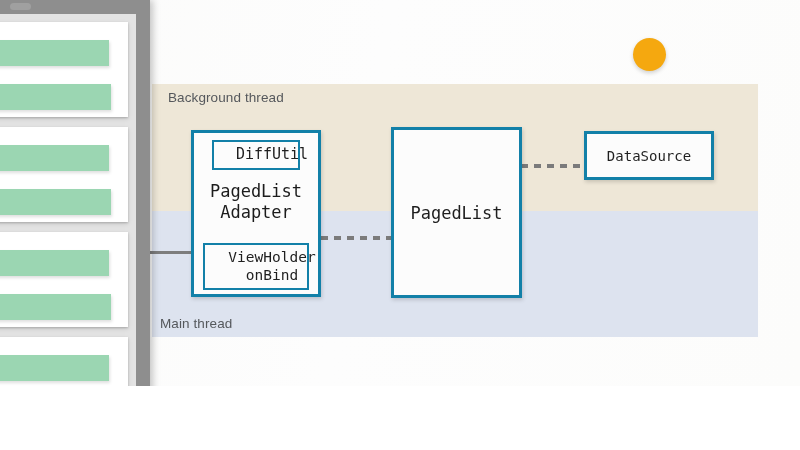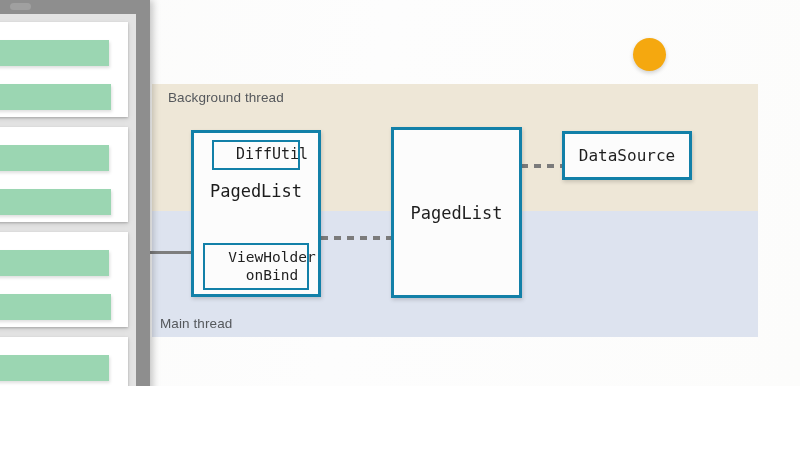--- a/index.html
+++ b/index.html
@@ -141,22 +141,22 @@
   #onbind-box {
     left: 203px; top: 243px; width: 106px; height: 47px;
     font-size: 14.5px;
   }
 
   #pagedlist-box {
     left: 391px; top: 127px; width: 131px; height: 171px;
     font-size: 17px;
   }
   #datasource-box {
-    left: 562px; top: 131px; width: 130px; height: 49px;
-    font-size: 16px;
+    left: 584px; top: 131px; width: 130px; height: 49px;
+    font-size: 14px;
   }
 
   
   .dashed {
     position: absolute;
     height: 4px;
     background-image: linear-gradient(to right, #7b7b7b 0 7px, rgba(0,0,0,0) 7px 13px);
     background-size: 13px 4px;
     background-repeat: repeat-x;
   }
@@ -193,20 +193,21 @@
   <div class="band-label label-bg">Background thread</div>
   <div class="band-label label-main">Main thread</div>
 
   <div class="solid-line" id="line-phone-adapter"></div>
   <div class="dashed" id="dash-adapter-pagedlist"></div>
   <div class="dashed" id="dash-pagedlist-datasource"></div>
 
   <div class="dbox" id="adapter-box"></div>
   <div id="adapter-title">
     <div>PagedList</div>
+    <div>Adapter</div>
   </div>
   <div class="inner-box" id="diffutil-box">
     <span>DiffUtil</span>
   </div>
   <div class="inner-box" id="onbind-box">
     <div>
       <div>ViewHolder</div>
       <div>onBind</div>
     </div>
   </div>

